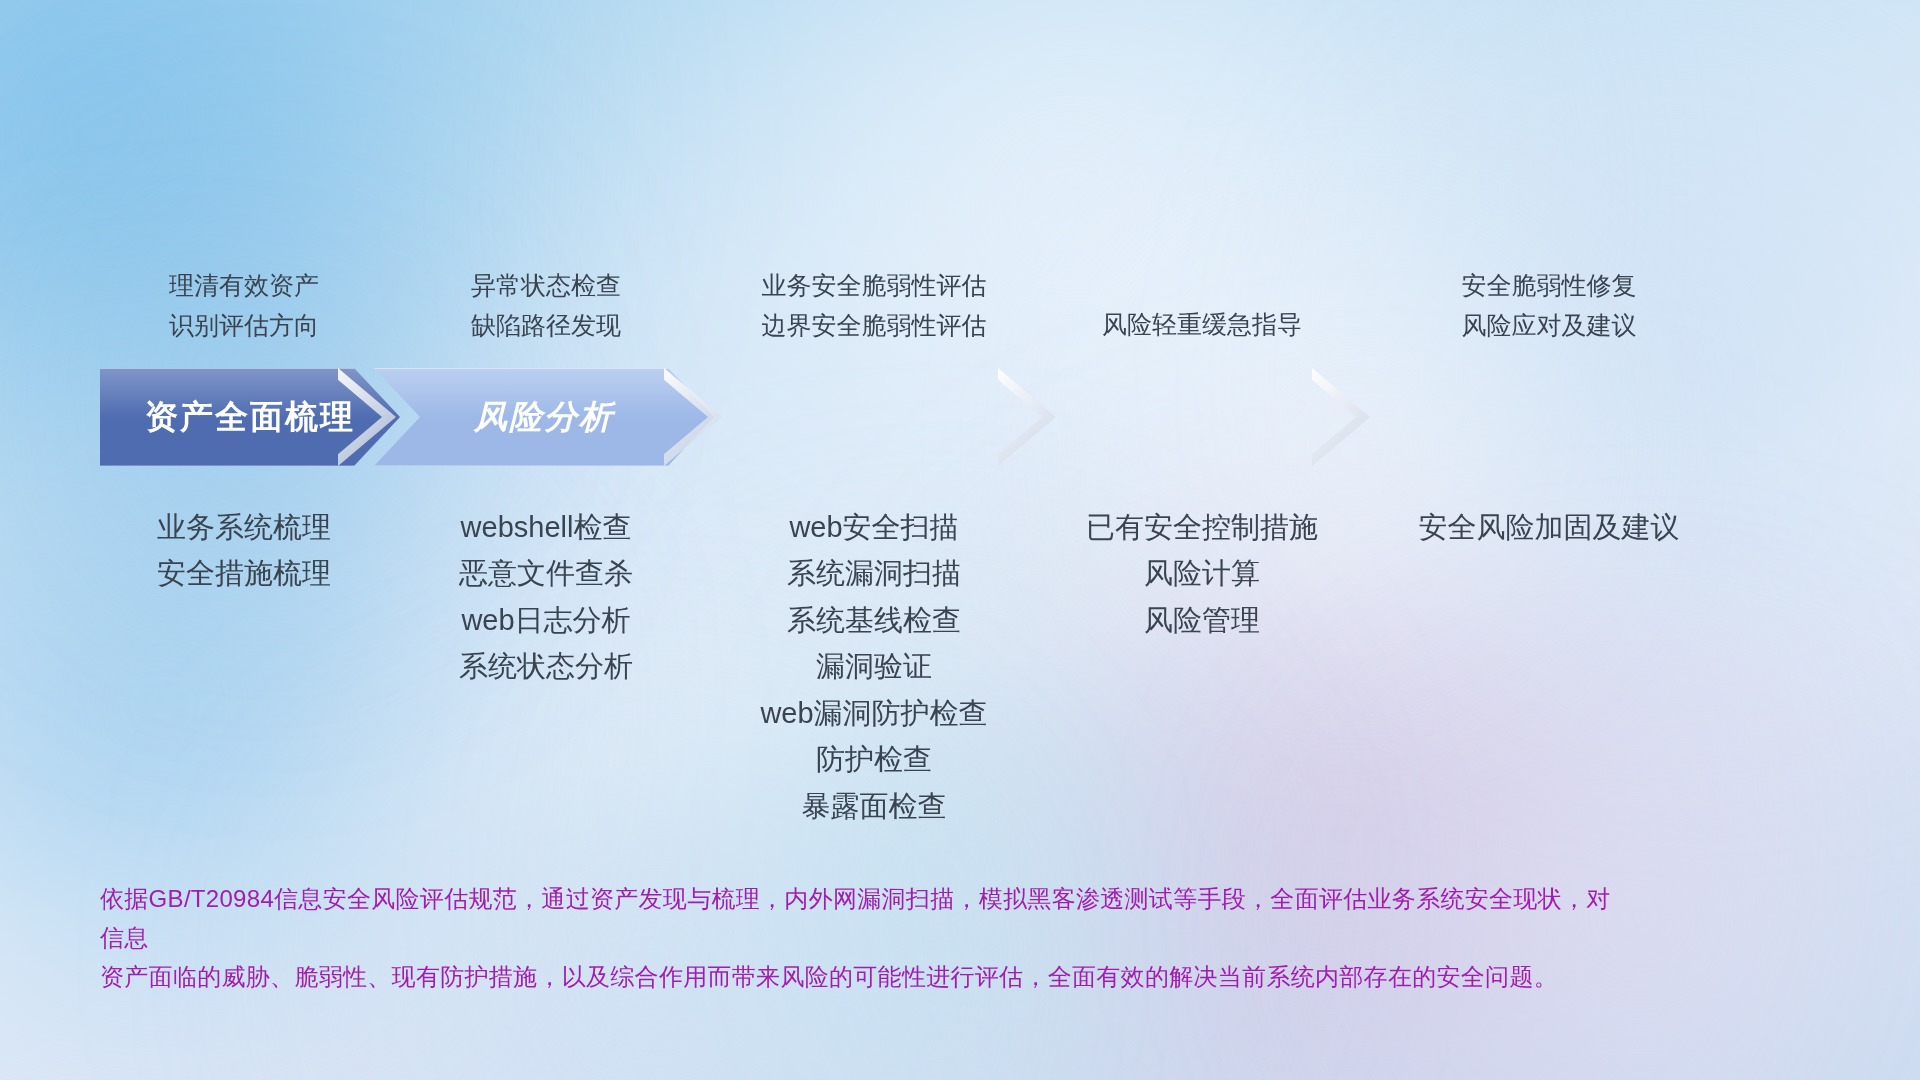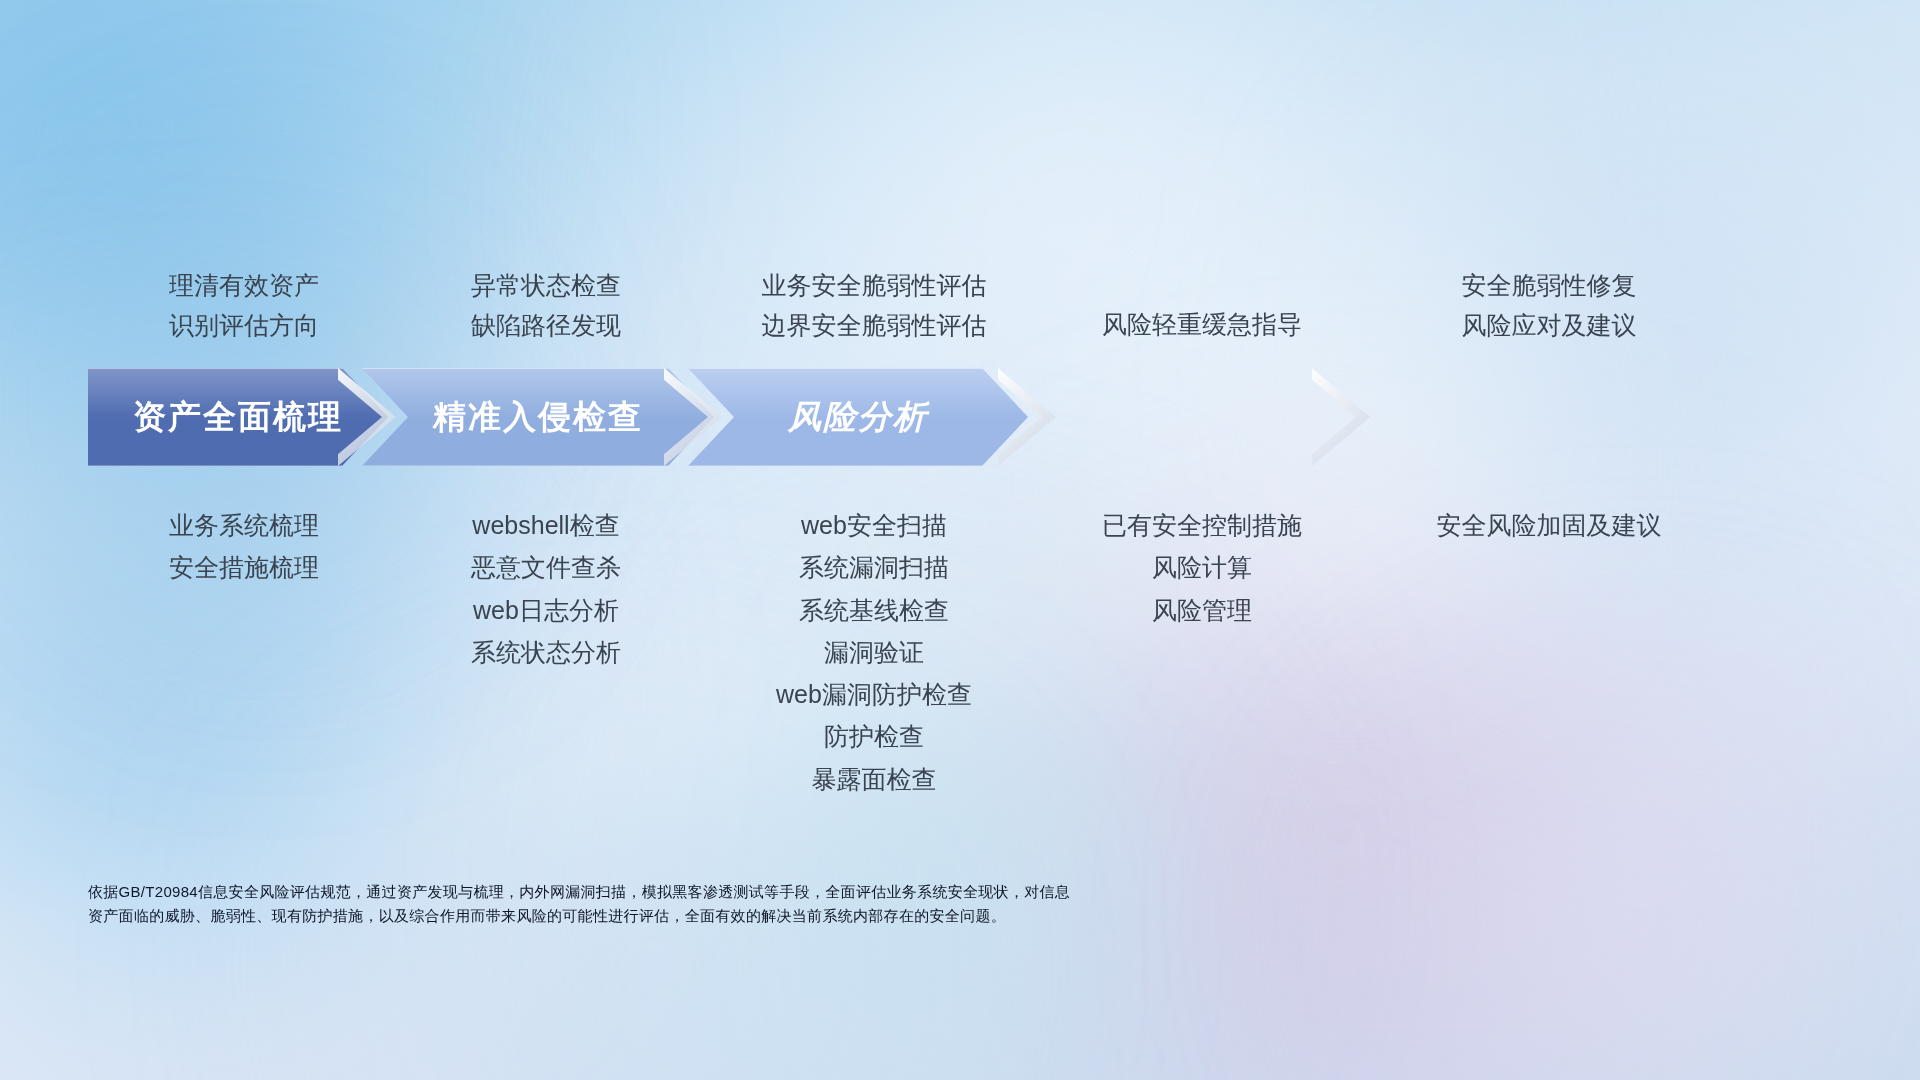--- a/index.html
+++ b/index.html
@@ -49,21 +49,21 @@
   }
   .chev{
     position:relative;
     height:98px;
     display:flex;align-items:center;justify-content:center;
     -webkit-clip-path:polygon(0 0, calc(100% - 46px) 0, 100% 50%, calc(100% - 46px) 100%, 0 100%, 46px 50%);
     clip-path:polygon(0 0, calc(100% - 46px) 0, 100% 50%, calc(100% - 46px) 100%, 0 100%, 46px 50%);
     margin-left:-26px;
   }
   .chev:first-child{
-    margin-left:0;
+    margin-left:12px;
     -webkit-clip-path:polygon(0 0, calc(100% - 46px) 0, 100% 50%, calc(100% - 46px) 100%, 0 100%);
     clip-path:polygon(0 0, calc(100% - 46px) 0, 100% 50%, calc(100% - 46px) 100%, 0 100%);
   }
   .chev-label{
     font-size:33px;font-weight:bold;letter-spacing:2px;
     white-space:nowrap;
     position:relative;z-index:3;
   }
   
   .chev::before{
@@ -96,28 +96,28 @@
   .col-bot{
     position:absolute;
     display:flex;flex-direction:column;gap:16px;
     align-items:center;
   }
   .t-line{
     font-size:25px;color:#3a4450;white-space:nowrap;line-height:1.05;
     font-weight:400;
   }
   .b-line{
-    font-size:25px;color:#3a4450;white-space:nowrap;line-height:1.05;
+    font-size:29px;color:#3a4450;white-space:nowrap;line-height:1.05;
     font-weight:400;
   }
 
   
   .footer{
-    position:absolute;left:88px;top:880px;width:1520px;
-    font-size:15px;line-height:1.62;color:#0f172a;letter-spacing:.3px;
+    position:absolute;left:100px;top:880px;width:1520px;
+    font-size:24px;line-height:1.62;color:#a21caf;letter-spacing:.3px;
   }
   .footer p{margin:0;}
 </style>
 </head>
 <body>
 
 <div class="bg">
   <div class="bg-base"></div>
   <div class="blob b1"></div>
   <div class="blob b2"></div>
@@ -150,23 +150,20 @@
     </div>
   <div class="col-top" id="top-4" style="left: 0px; width: 0px; top: 272px; transform: translateX(1549px); align-items: center;">
       <div class="t-line">安全脆弱性修复</div>
       <div class="t-line">风险应对及建议</div>
     </div>
 
   <div class="chev-band" id="chev-band">
       <div class="chev" style="width: 300px; background: linear-gradient(rgb(92, 120, 186) 0%, rgb(79, 108, 176) 55%, rgb(79, 108, 176) 100%);">
         <span class="chev-label" style="color: rgb(255, 255, 255);">资产全面梳理</span>
       </div>
-      <div class="chev" style="width: 352px; background: linear-gradient(rgb(156, 184, 230) 0%, rgb(143, 173, 222) 55%, rgb(143, 173, 222) 100%);">
-        <span class="chev-label" style="color: rgb(255, 255, 255);">精准入侵检查</span>
-      </div>
       <div class="chev" style="width: 340px; background: linear-gradient(rgb(168, 193, 236) 0%, rgb(157, 184, 231) 55%, rgb(157, 184, 231) 100%);">
         <span class="chev-label" style="color: rgb(255, 255, 255); font-style: italic;">风险分析</span>
       </div>
     </div>
   <div id="sep-layer">
       <div class="sep" style="left: 338px;"></div>
       <div class="sep" style="left: 664px;"></div>
       <div class="sep" style="left: 998px;"></div>
       <div class="sep" style="left: 1312px;"></div>
     </div>

